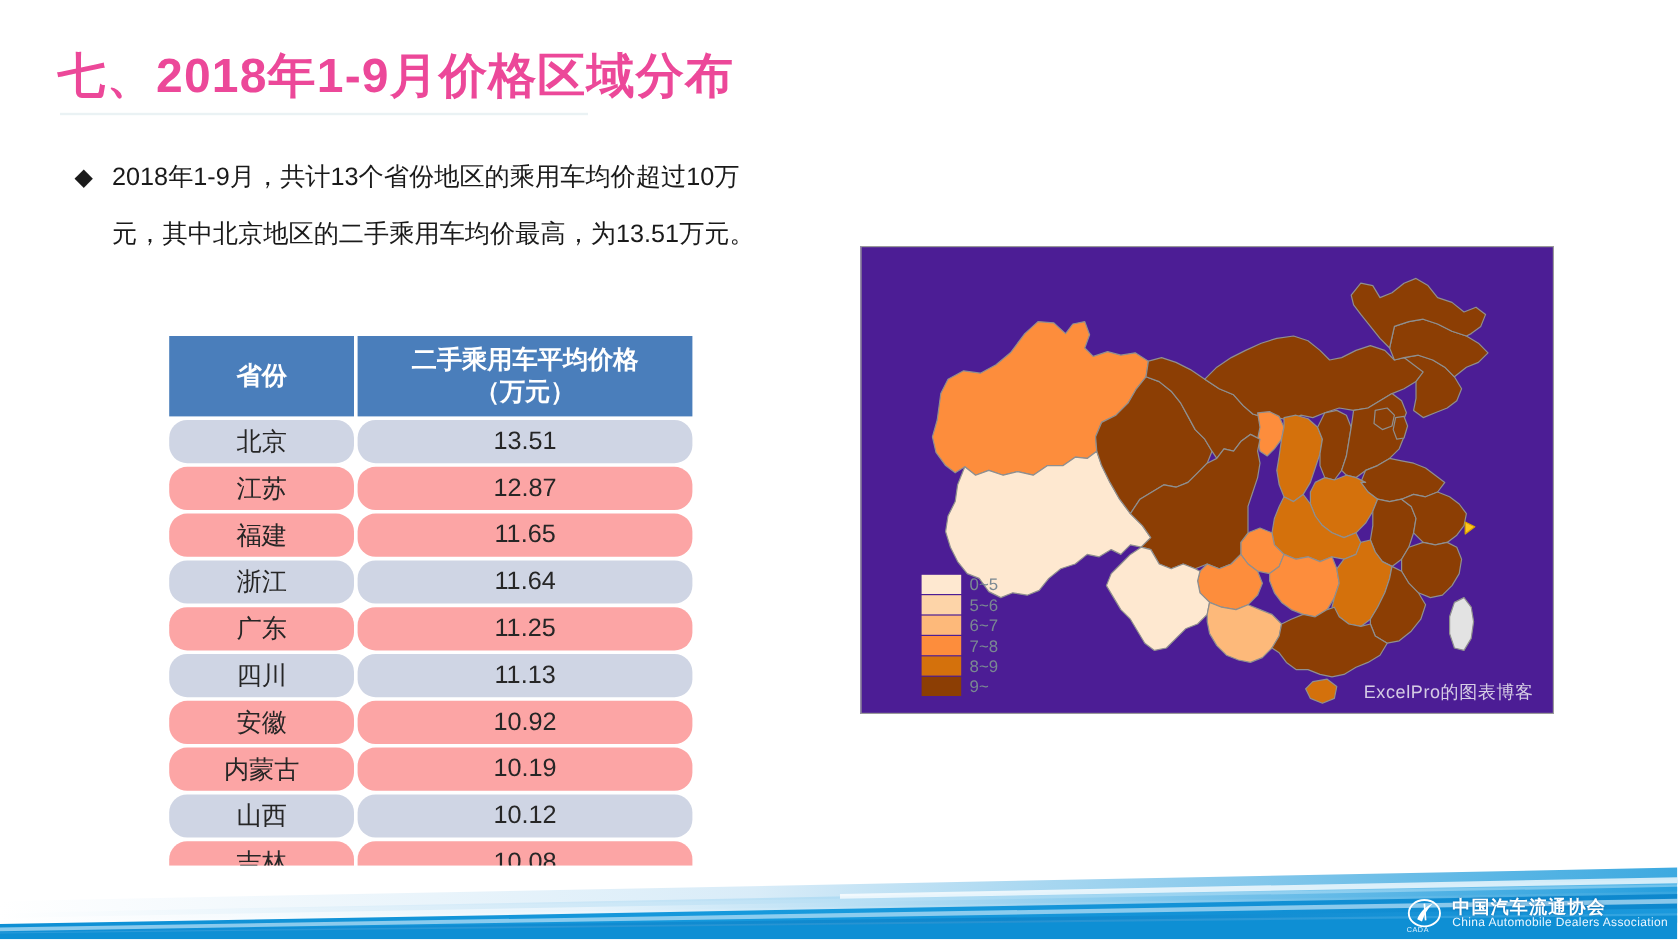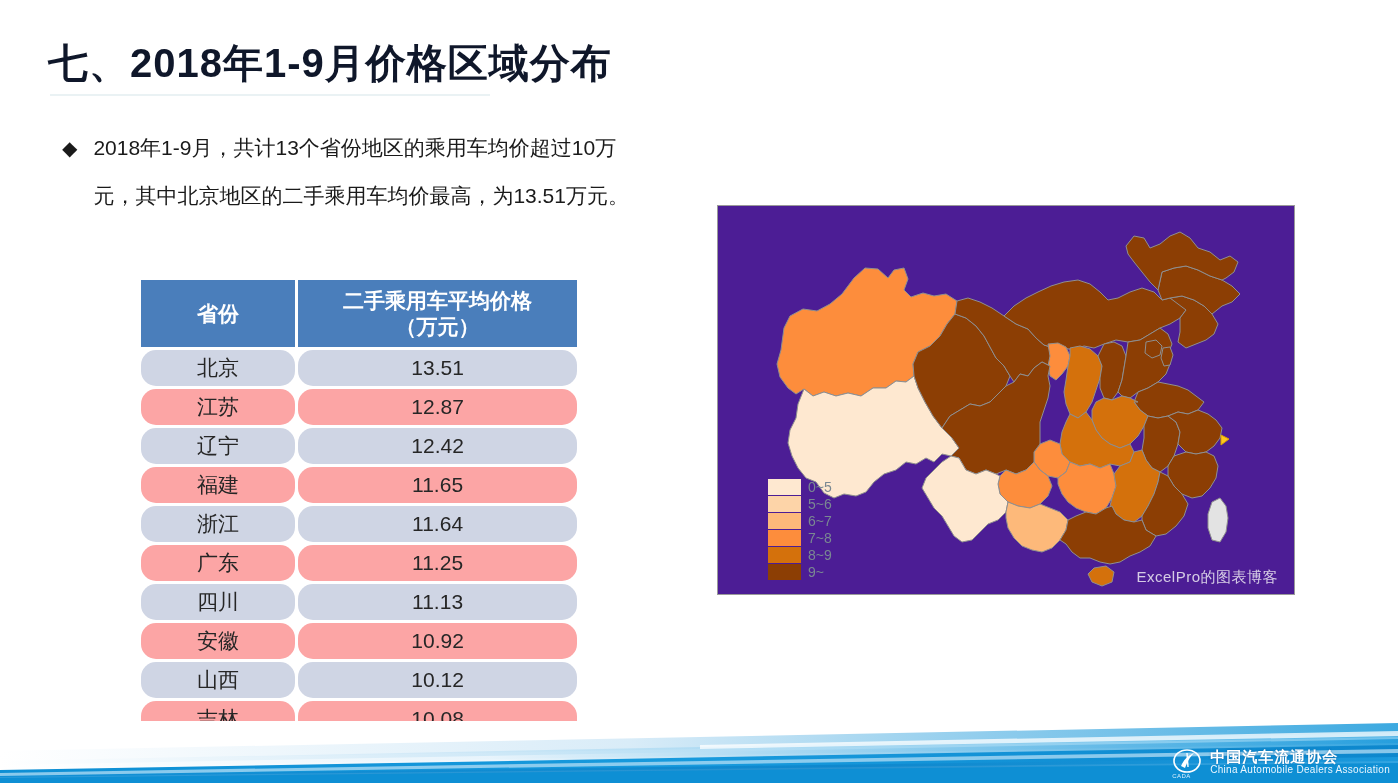--- a/index.html
+++ b/index.html
@@ -9,21 +9,21 @@
     background:#FFFFFF;
     font-family:"Liberation Sans", "DejaVu Sans", sans-serif;
     overflow:hidden;
     position:relative;
   }
 
   
   #slide-title {
     position:absolute; left:48px; top:36px;
     font-size:40px; font-weight:bold;
-    color:#0f172a;
+    color:#ec4899;
     letter-spacing:1px;
     white-space:nowrap;
   }
   #title-rule {
     position:absolute; left:50px; top:94px;
     width:440px; height:2px;
     background:#EAF2F4;
   }
 
   
@@ -144,43 +144,43 @@
   </thead>
   <tbody id="price-table-body">
       <tr class="row-odd">
         <td>北京</td>
         <td>13.51</td>
       </tr>
       <tr class="row-even">
         <td>江苏</td>
         <td>12.87</td>
       </tr>
-      <tr class="row-odd">
-        <td>辽宁</td>
-        <td>12.42</td>
-      </tr>
       <tr class="row-even">
         <td>福建</td>
         <td>11.65</td>
       </tr>
       <tr class="row-odd">
         <td>浙江</td>
         <td>11.64</td>
       </tr>
       <tr class="row-even">
         <td>广东</td>
         <td>11.25</td>
       </tr>
       <tr class="row-odd">
         <td>四川</td>
         <td>11.13</td>
       </tr>
       <tr class="row-even">
         <td>安徽</td>
         <td>10.92</td>
+      </tr>
+      <tr class="row-even">
+        <td>内蒙古</td>
+        <td>10.19</td>
       </tr>
       <tr class="row-odd">
         <td>山西</td>
         <td>10.12</td>
       </tr>
       <tr class="row-even">
         <td>吉林</td>
         <td>10.08</td>
       </tr>
     </tbody>

